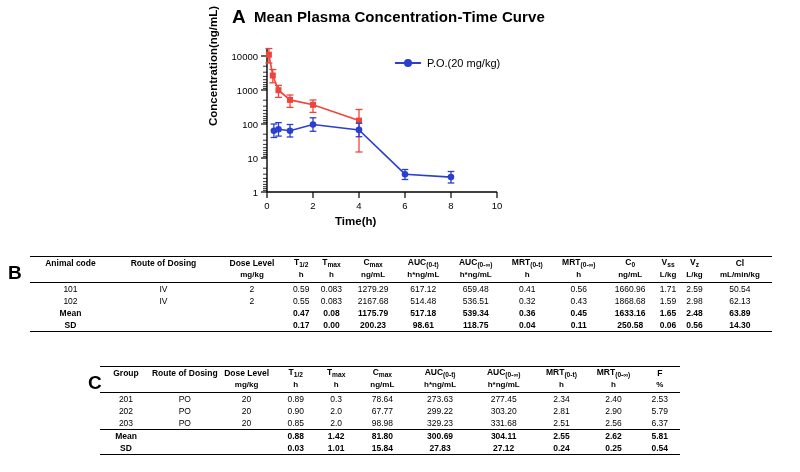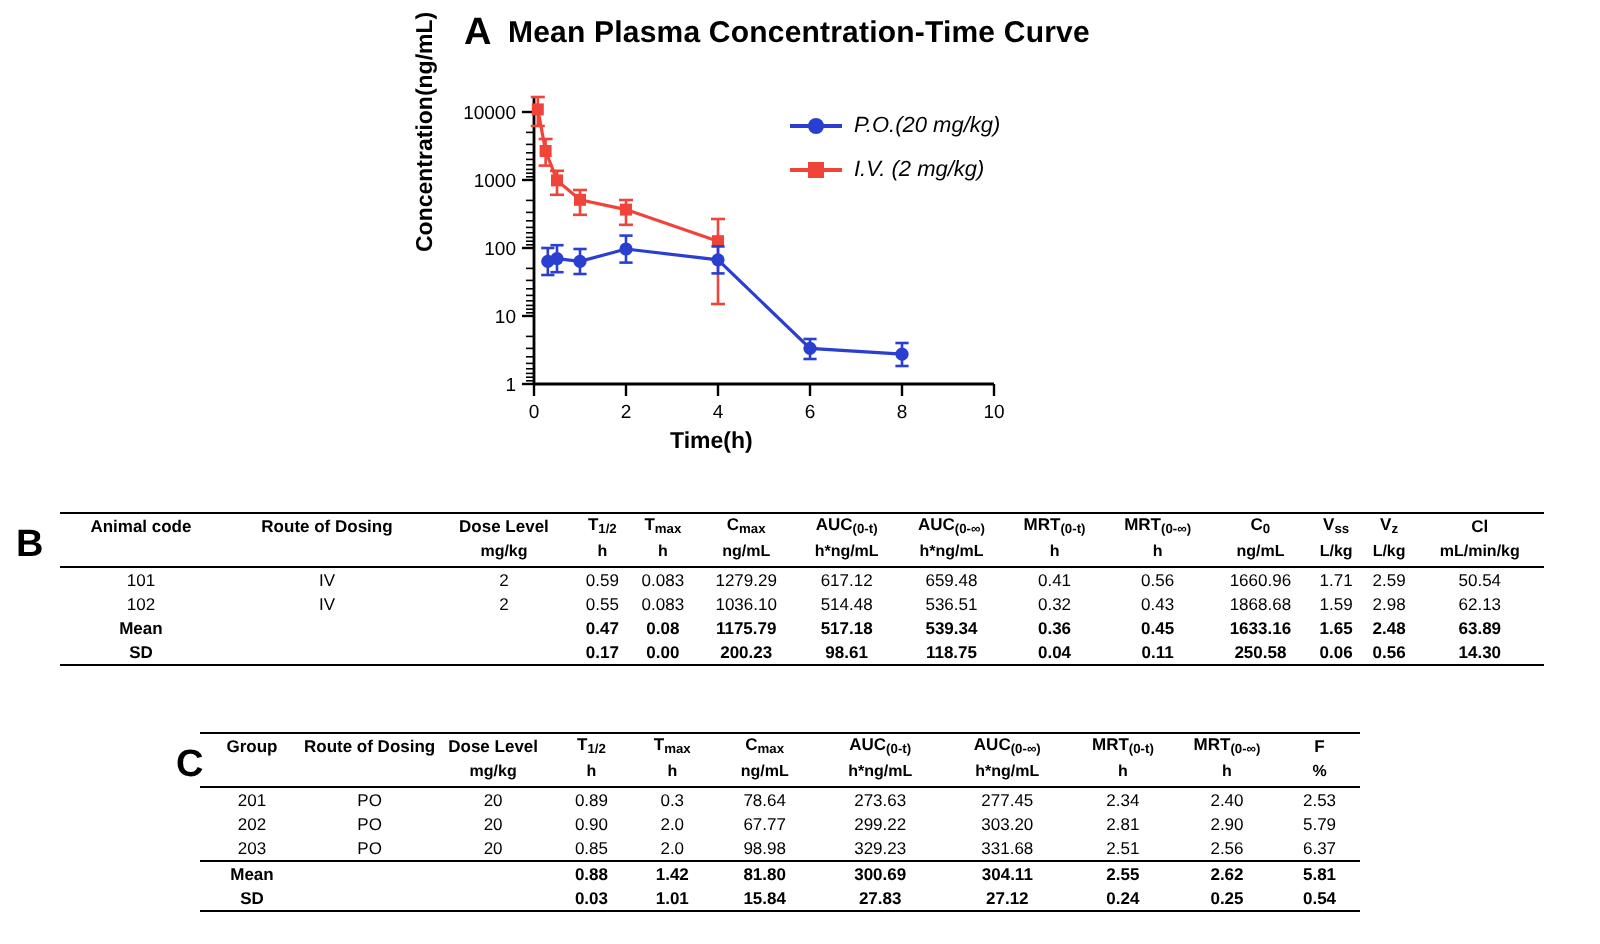--- a/index.html
+++ b/index.html
@@ -62,21 +62,20 @@
     position: absolute;
     left: 180px;
     top: 12px;
     width: 150px;
     height: 50px;
   }
   .legend-row {
     display: flex;
     align-items: center;
     height: 22px;
-    font-style: italic;
   }
   .legend-marker {
     width: 26px;
     height: 2px;
     position: relative;
     margin-right: 6px;
   }
   .legend-marker .dot {
     position: absolute;
     left: 9px; top: -3px;
@@ -296,26 +295,20 @@
       </g>
     </svg>
 
     <div id="legend">
       <div class="legend-row">
         <span class="legend-marker" style="background:#2a3fd0;">
           <span class="dot" style="background:#2a3fd0;border-radius:50%;"></span>
         </span>
         <span class="legend-label">P.O.(20 mg/kg)</span>
       </div>
-      <div class="legend-row">
-        <span class="legend-marker" style="background:#f0443b;">
-          <span class="dot" style="background:#f0443b;"></span>
-        </span>
-        <span class="legend-label">I.V. (2 mg/kg)</span>
-      </div>
     </div>
   </div>
 </div>
 
 <div id="panel-b-letter" class="panel-letter">B</div>
 <div id="panel-b">
   <table class="tbl">
     <thead>
       <tr class="hdr rule-top">
         <td>Animal code</td>
@@ -366,21 +359,21 @@
         <td>1.71</td>
         <td>2.59</td>
         <td>50.54</td>
       </tr>
       <tr>
         <td>102</td>
         <td>IV</td>
         <td>2</td>
         <td>0.55</td>
         <td>0.083</td>
-        <td>1036.10</td>
+        <td>2167.68</td>
         <td>514.48</td>
         <td>536.51</td>
         <td>0.32</td>
         <td>0.43</td>
         <td>1868.68</td>
         <td>1.59</td>
         <td>2.98</td>
         <td>62.13</td>
       </tr>
       <tr class="summary">

